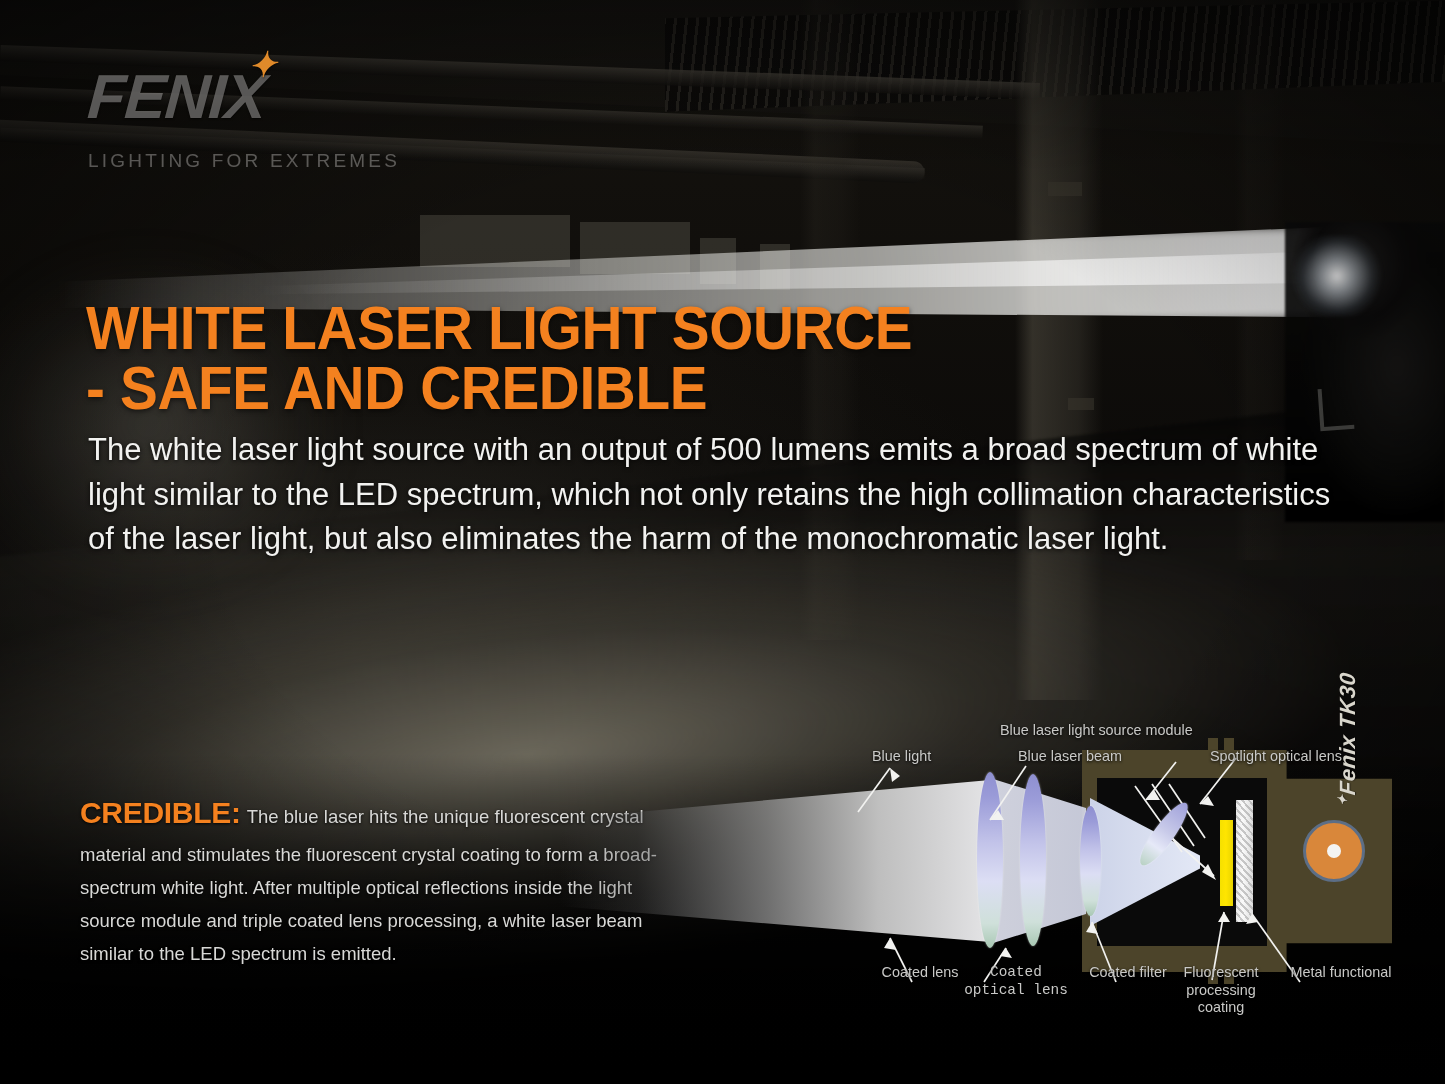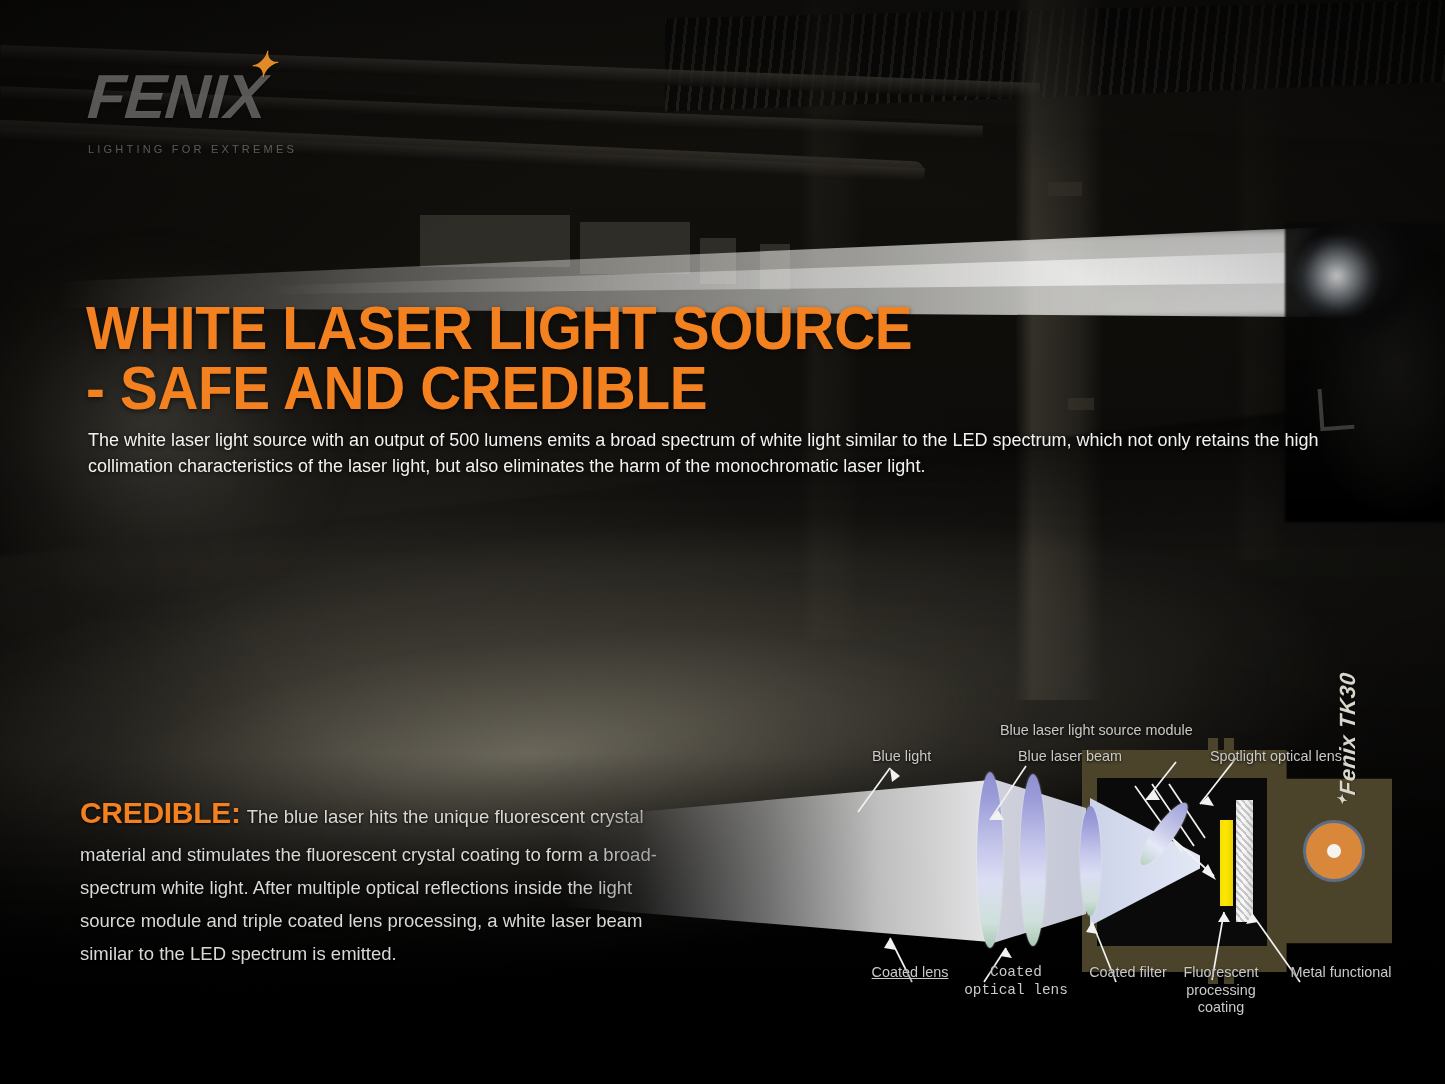--- a/index.html
+++ b/index.html
@@ -124,37 +124,37 @@
     color:rgba(218,216,212,.40);
     font-family:"Liberation Sans", sans-serif;
     font-style:italic; transform:skewX(-4deg);
     line-height:1; position:relative; text-shadow:0 1px 2px rgba(0,0,0,.7);
   }
   .logo-star{
     position:absolute; left:158px; top:-18px; font-size:34px;
     color:#E08A2A; line-height:1; transform:rotate(-8deg);
   }
   .logo-tag{
-    margin-top:15px; font-size:11px; letter-spacing:3.2px;
+    margin-top:22px; font-size:19px; letter-spacing:3.2px;
     color:rgba(196,194,190,.42);
   }
 
   
   .headline{
     position:absolute; left:86px; top:298px; width:1000px;
     color:#F4811F; font-weight:bold; font-size:61px; line-height:.99;
     letter-spacing:-.4px;
     font-family:"Liberation Sans Narrow","Liberation Sans", sans-serif;
     transform:scaleX(.93); transform-origin:left center;
     text-shadow:0 2px 6px rgba(0,0,0,.55);
   }
   .headline .l2{ display:block; }
   .lede{
     position:absolute; left:88px; top:428px; width:1272px;
-    color:#F2F2F0; font-size:18px; line-height:1.44;
+    color:#F2F2F0; font-size:31px; line-height:1.44;
     text-shadow:0 1px 4px rgba(0,0,0,.85);
   }
 
   
   .principle{
     position:absolute; left:80px; top:786px; width:600px;
     color:#D8D8D6; font-size:18.5px; line-height:1.78;
     text-shadow:0 1px 3px rgba(0,0,0,.9);
   }
   .principle .kw{
@@ -361,21 +361,21 @@
         <polygon points="664,212 658,222 670,222"></polygon>
         <polygon points="692,214 686,224 698,222"></polygon>
       </g>
     </svg>
 
     <div class="dlabel" style="left:312px;top:48px;">Blue light</div>
     <div class="dlabel" style="left:440px;top:22px;">Blue laser light source module</div>
     <div class="dlabel" style="left:458px;top:48px;">Blue laser beam</div>
     <div class="dlabel" style="left:650px;top:48px;">Spotlight optical lens</div>
 
-    <div class="dlabel center" style="left:302px;top:264px;width:96px;text-decoration:underline;">Coated lens</div>
+    <div class="dlabel center" style="left:312px;top:264px;width:96px;">Coated lens</div>
     <div class="dlabel center" style="left:404px;top:264px;width:104px;font-family:Liberation Mono, monospace;">Coated
 optical lens</div>
     <div class="dlabel center" style="left:516px;top:264px;width:104px;">Coated filter</div>
     <div class="dlabel center" style="left:614px;top:264px;width:94px;">Fluorescent
 processing
 coating</div>
     <div class="dlabel center" style="left:716px;top:264px;width:130px;">Metal functional</div>
   </div>
 
 </div>

